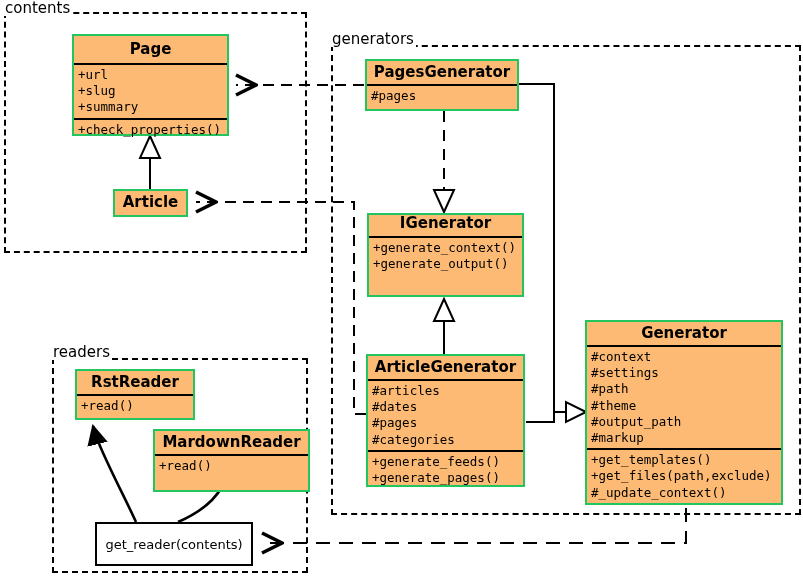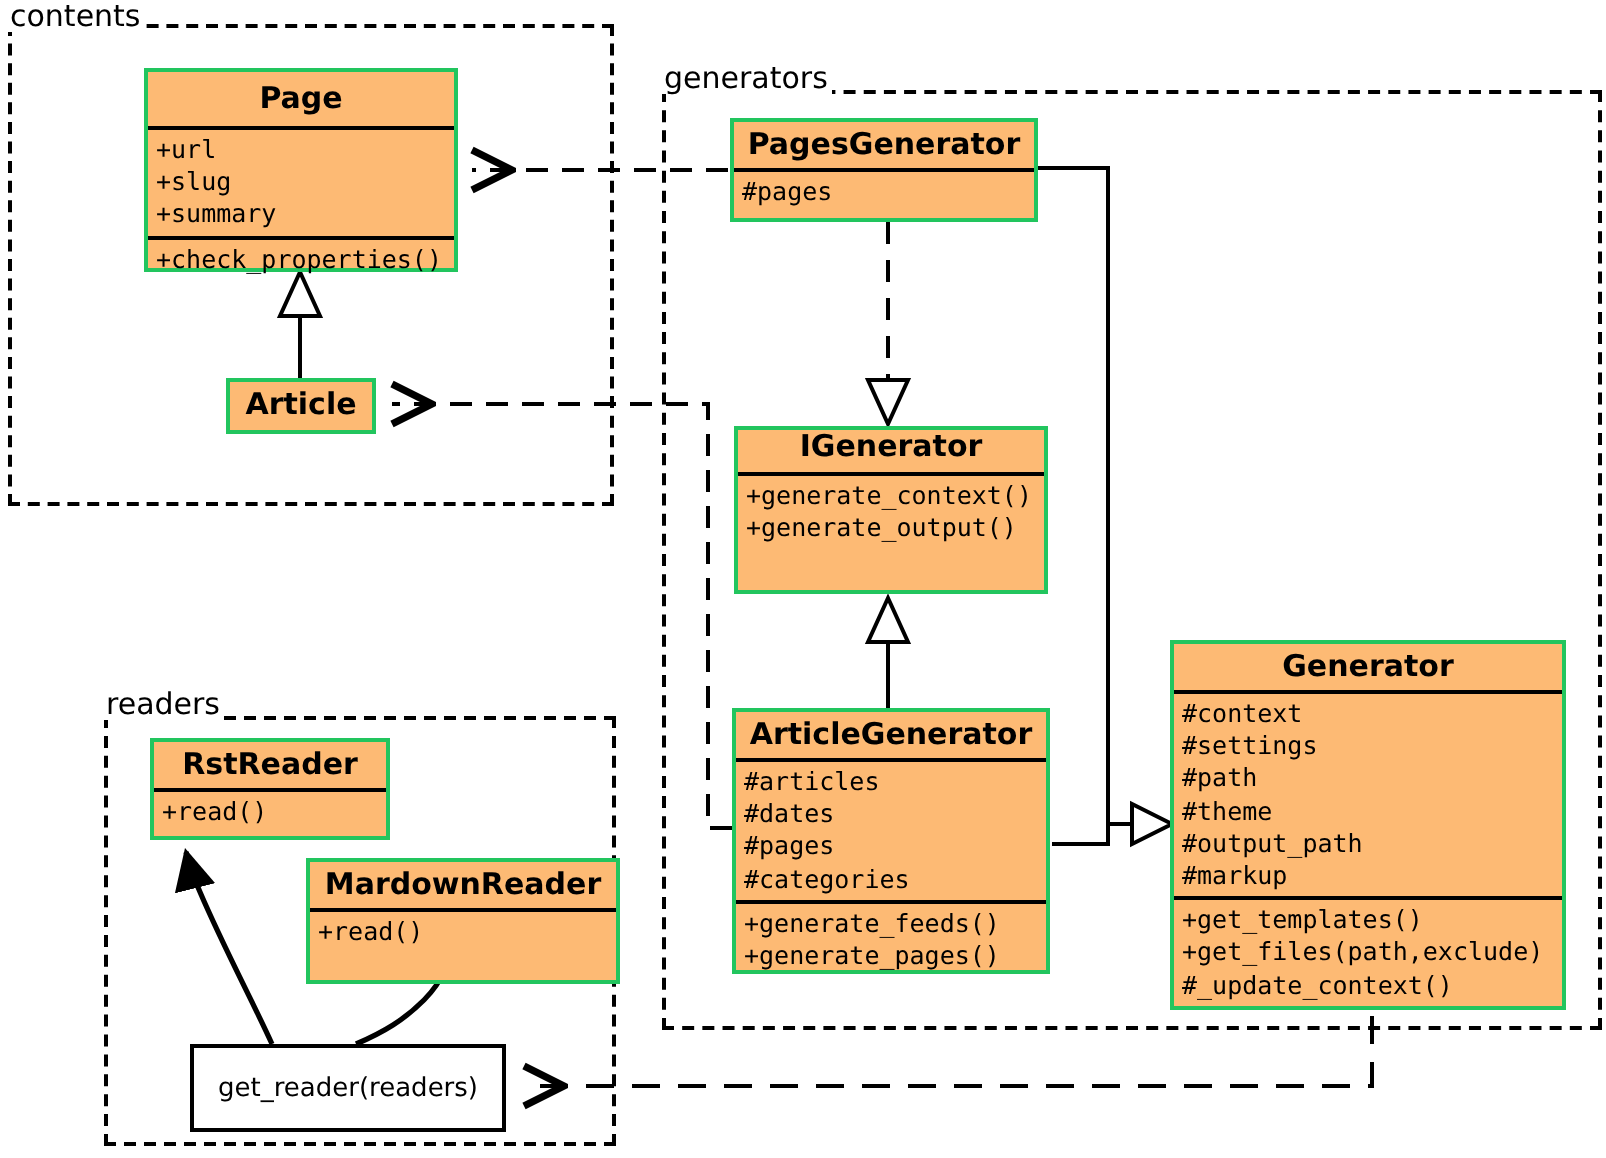--- a/index.html
+++ b/index.html
@@ -196,16 +196,16 @@
   <div class="uml" style="left:153px;top:429px;width:157px;height:63px;">
     <div class="sec">
       <div class="title" style="padding:3px 4px;">MardownReader</div>
     </div>
     <div class="sec members">
       <div>+read()</div>
     </div>
   </div>
 
   <div class="plainbox" style="left:95px;top:522px;width:158px;height:44px;">
-    <span>get_reader(readers)</span>
+    <span>get_reader(contents)</span>
   </div>
 
 </div>
 
 </body></html>

